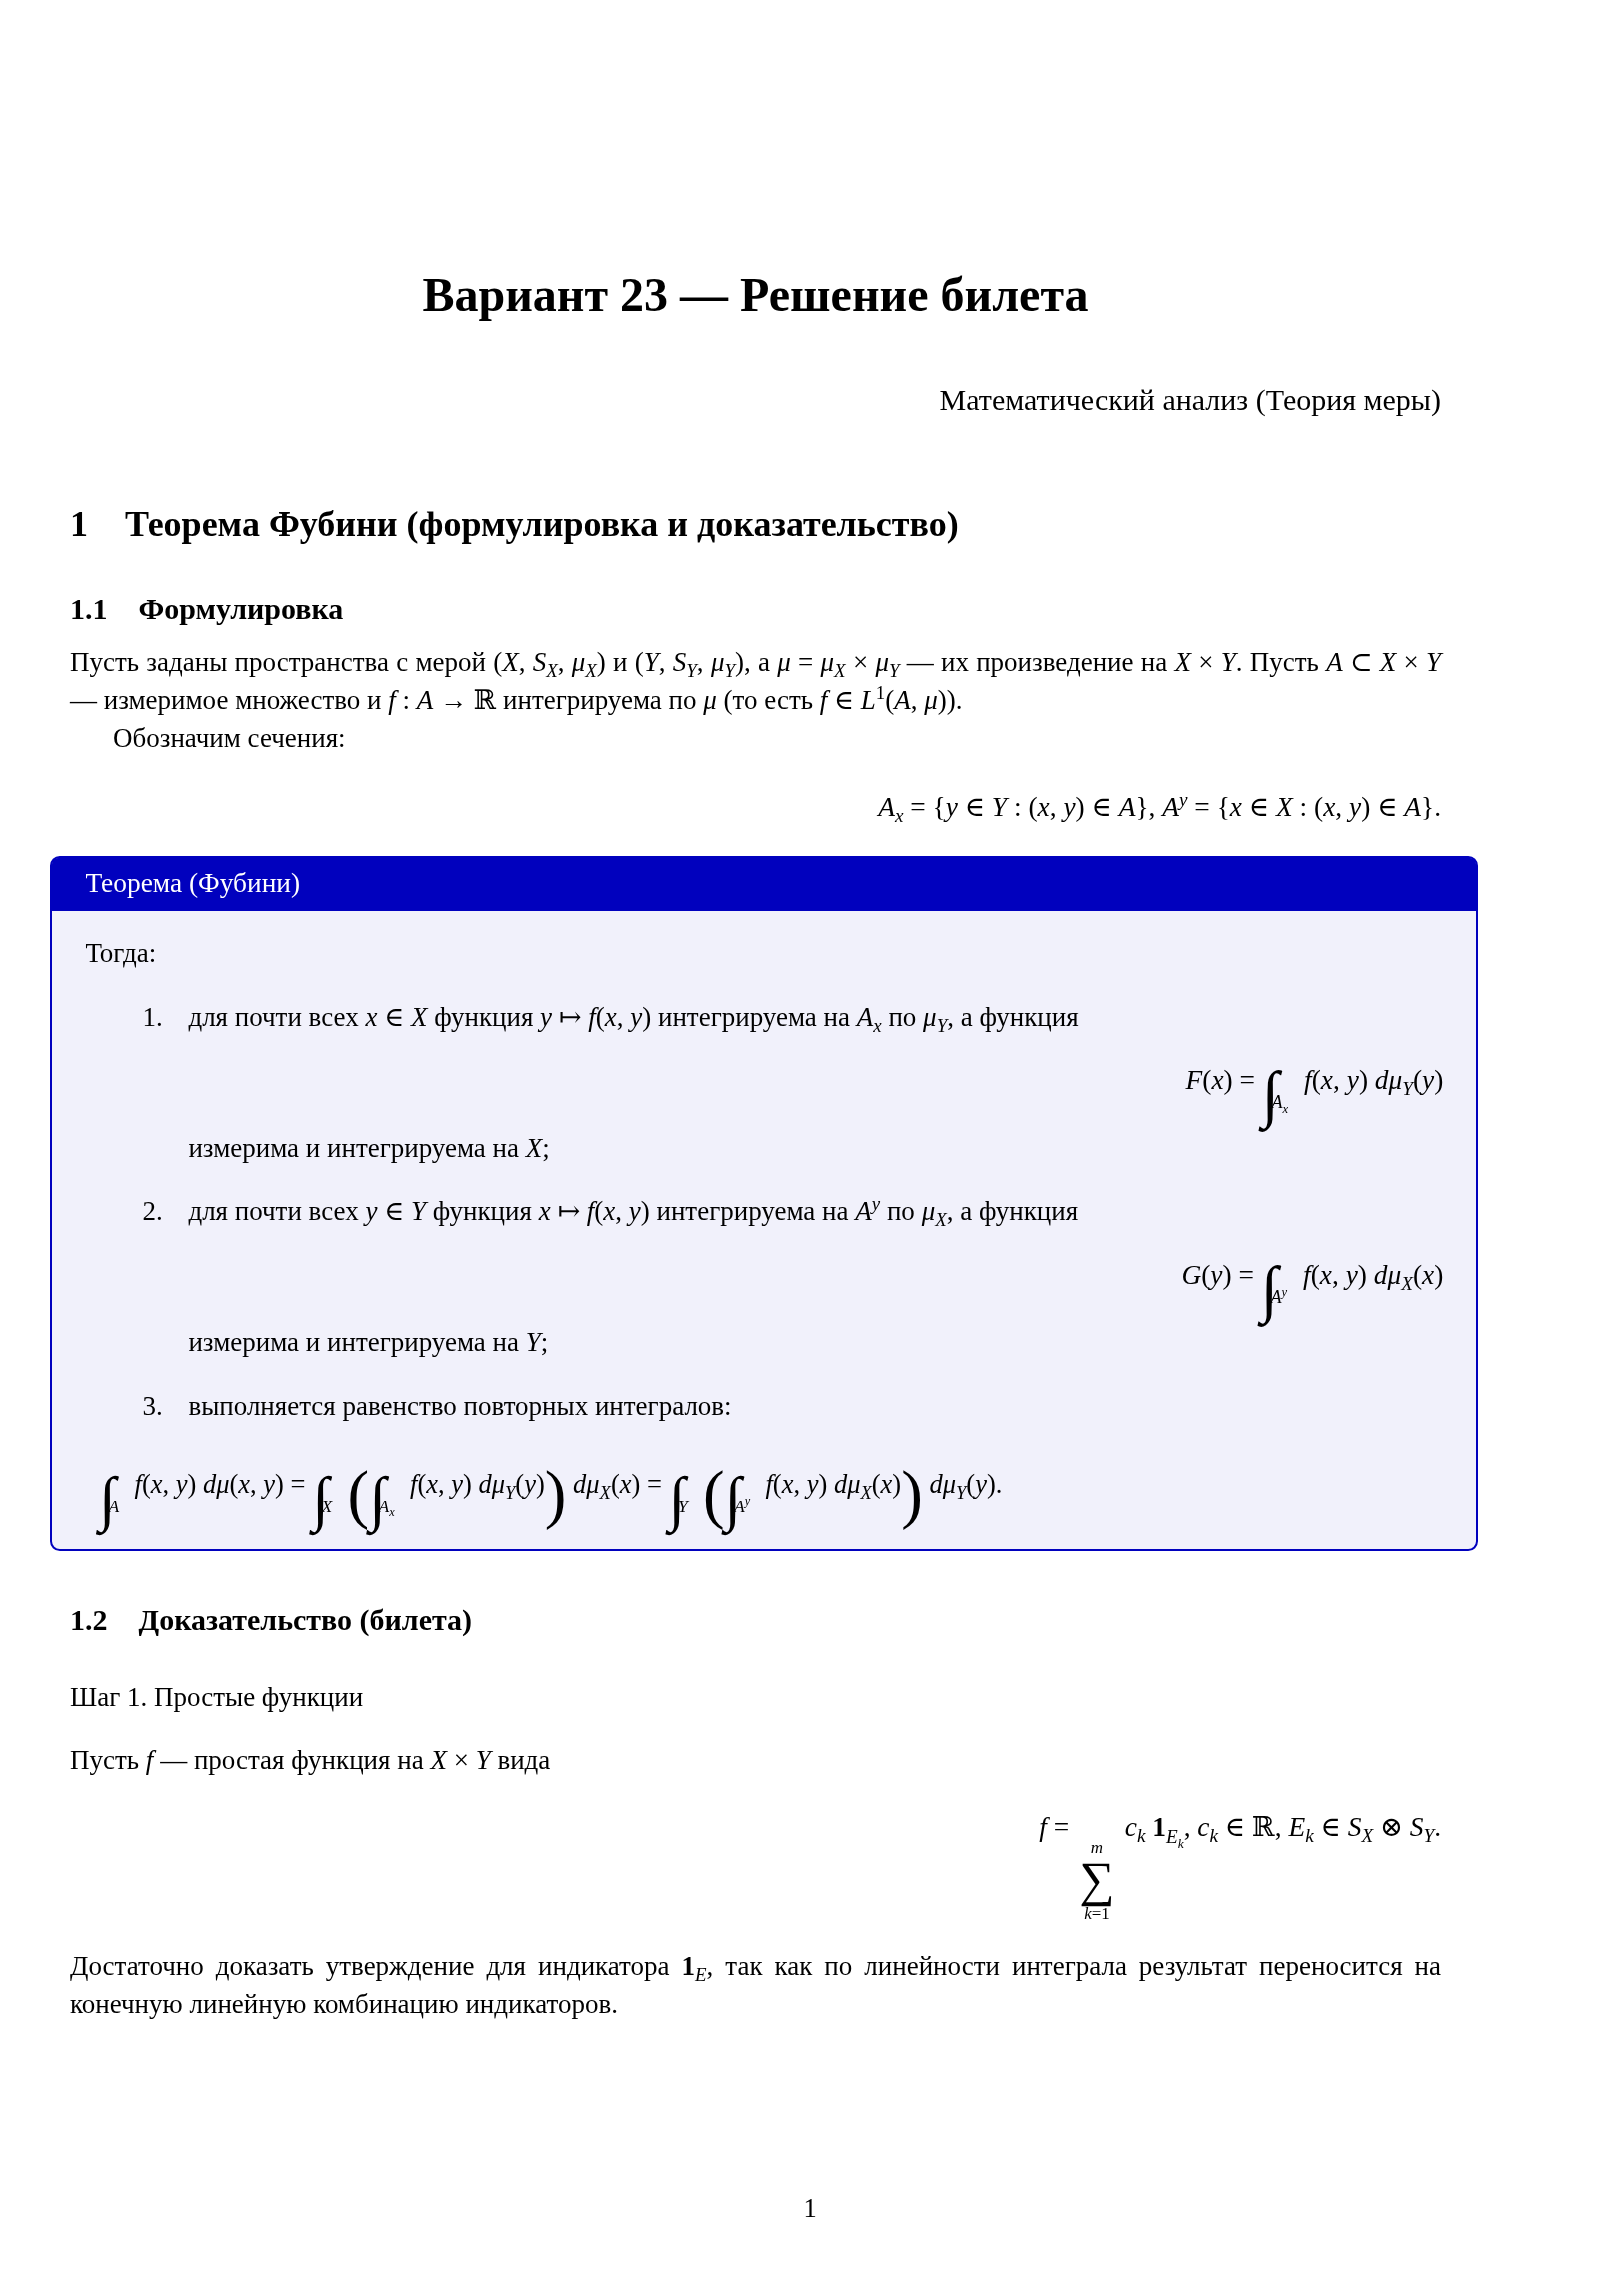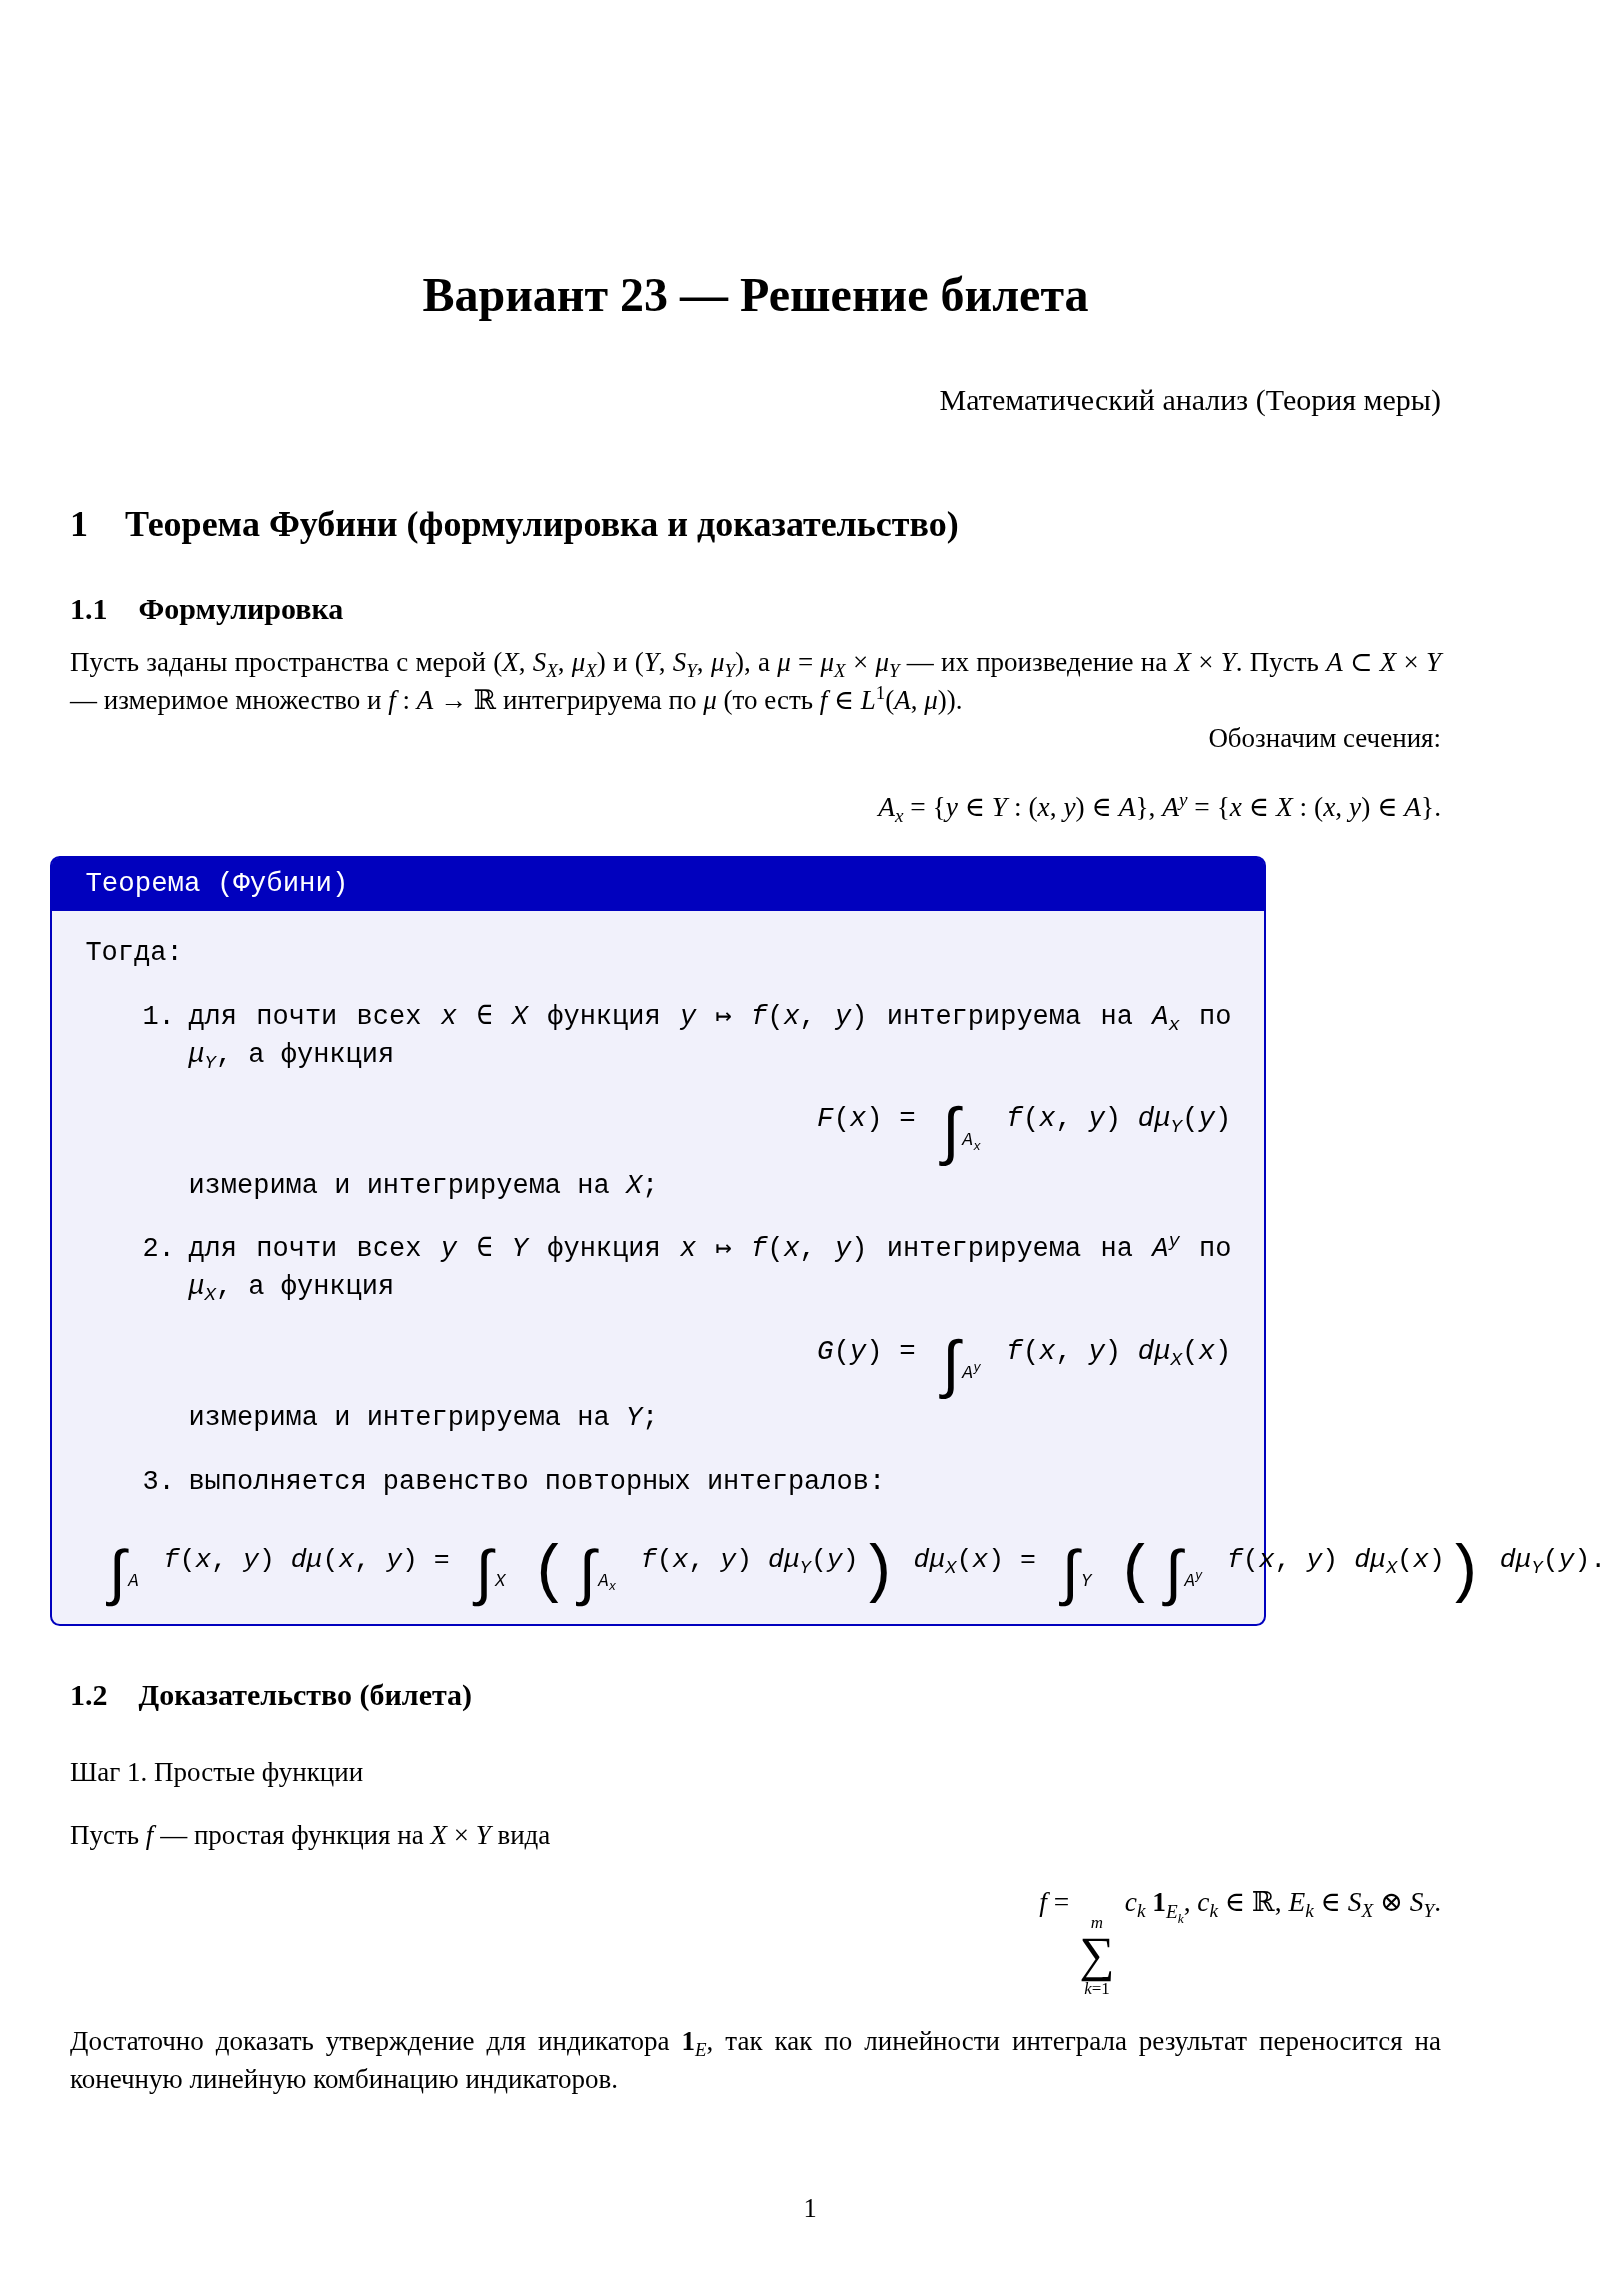--- a/index.html
+++ b/index.html
@@ -17,38 +17,37 @@
   i { font-style: italic; }
   sub, sup { font-size: 0.7em; line-height: 0; }
   .doc-title { font-size: 48px; line-height: 55px; font-weight: 700; text-align: center; margin: 0; }
   .doc-subtitle { font-size: 30px; line-height: 34px; text-align: right; margin-top: 61px; }
   .sec { display: flex; font-size: 36px; line-height: 43px; font-weight: 700; margin: 86px 0 0 0; }
   .sec-num { margin-right: 37px; }
   .subsec { display: flex; font-size: 30px; line-height: 36px; font-weight: 700; margin: 45px 0 15.7px 0; }
   .subsec-num { margin-right: 31px; }
   .par { margin: 0; }
   .just { text-align: justify; }
-  .indent { text-indent: 43px; text-align: right; }
+  .indent { text-indent: 43px; }
   .eq { text-align: right; font-size: 27.4px; line-height: 43px; margin: 29px 0 27.4px 0; }
   
   .bi { font-size: 2.3em; line-height: 0; vertical-align: -0.42em; font-weight: 400; }
   .il { font-size: 0.66em; position: relative; top: 1.05em; margin-left: -0.42em; margin-right: 0.5em; }
   .bp { font-size: 2.45em; line-height: 0; vertical-align: -0.36em; font-weight: 300; }
   .sum { display: inline-flex; flex-direction: column; align-items: center; vertical-align: -0.6em; line-height: 1; margin: 0 0.12em; }
   .sum .sl { font-size: 0.62em; line-height: 1.15; }
   .sum .sg { font-size: 1.8em; line-height: 0.95; }
   
   .thm {
     box-sizing: border-box;
-    width: 1216px;
+    width: 1428px;
     margin: 0 0 1px -19.6px;
     border: 2.9px solid #0101BE;
     border-radius: 9.8px;
     background: #F1F1FB;
-    font-family: Liberation Mono, monospace;
   }
   .thm-head {
     background: #0101BE; color: #FFFFFF;
     font-size: 27.4px; line-height: 31px;
     padding: 9.8px 0 11.8px 33px;
     border-radius: 5.9px 5.9px 0 0;
   }
   .thm-body { padding: 23.5px 33px 9.8px 33px; }
   .thm-list { margin: 0; padding: 0; list-style: none; }
   .titem { display: flex; margin: 25.5px 0 0 57px; }

